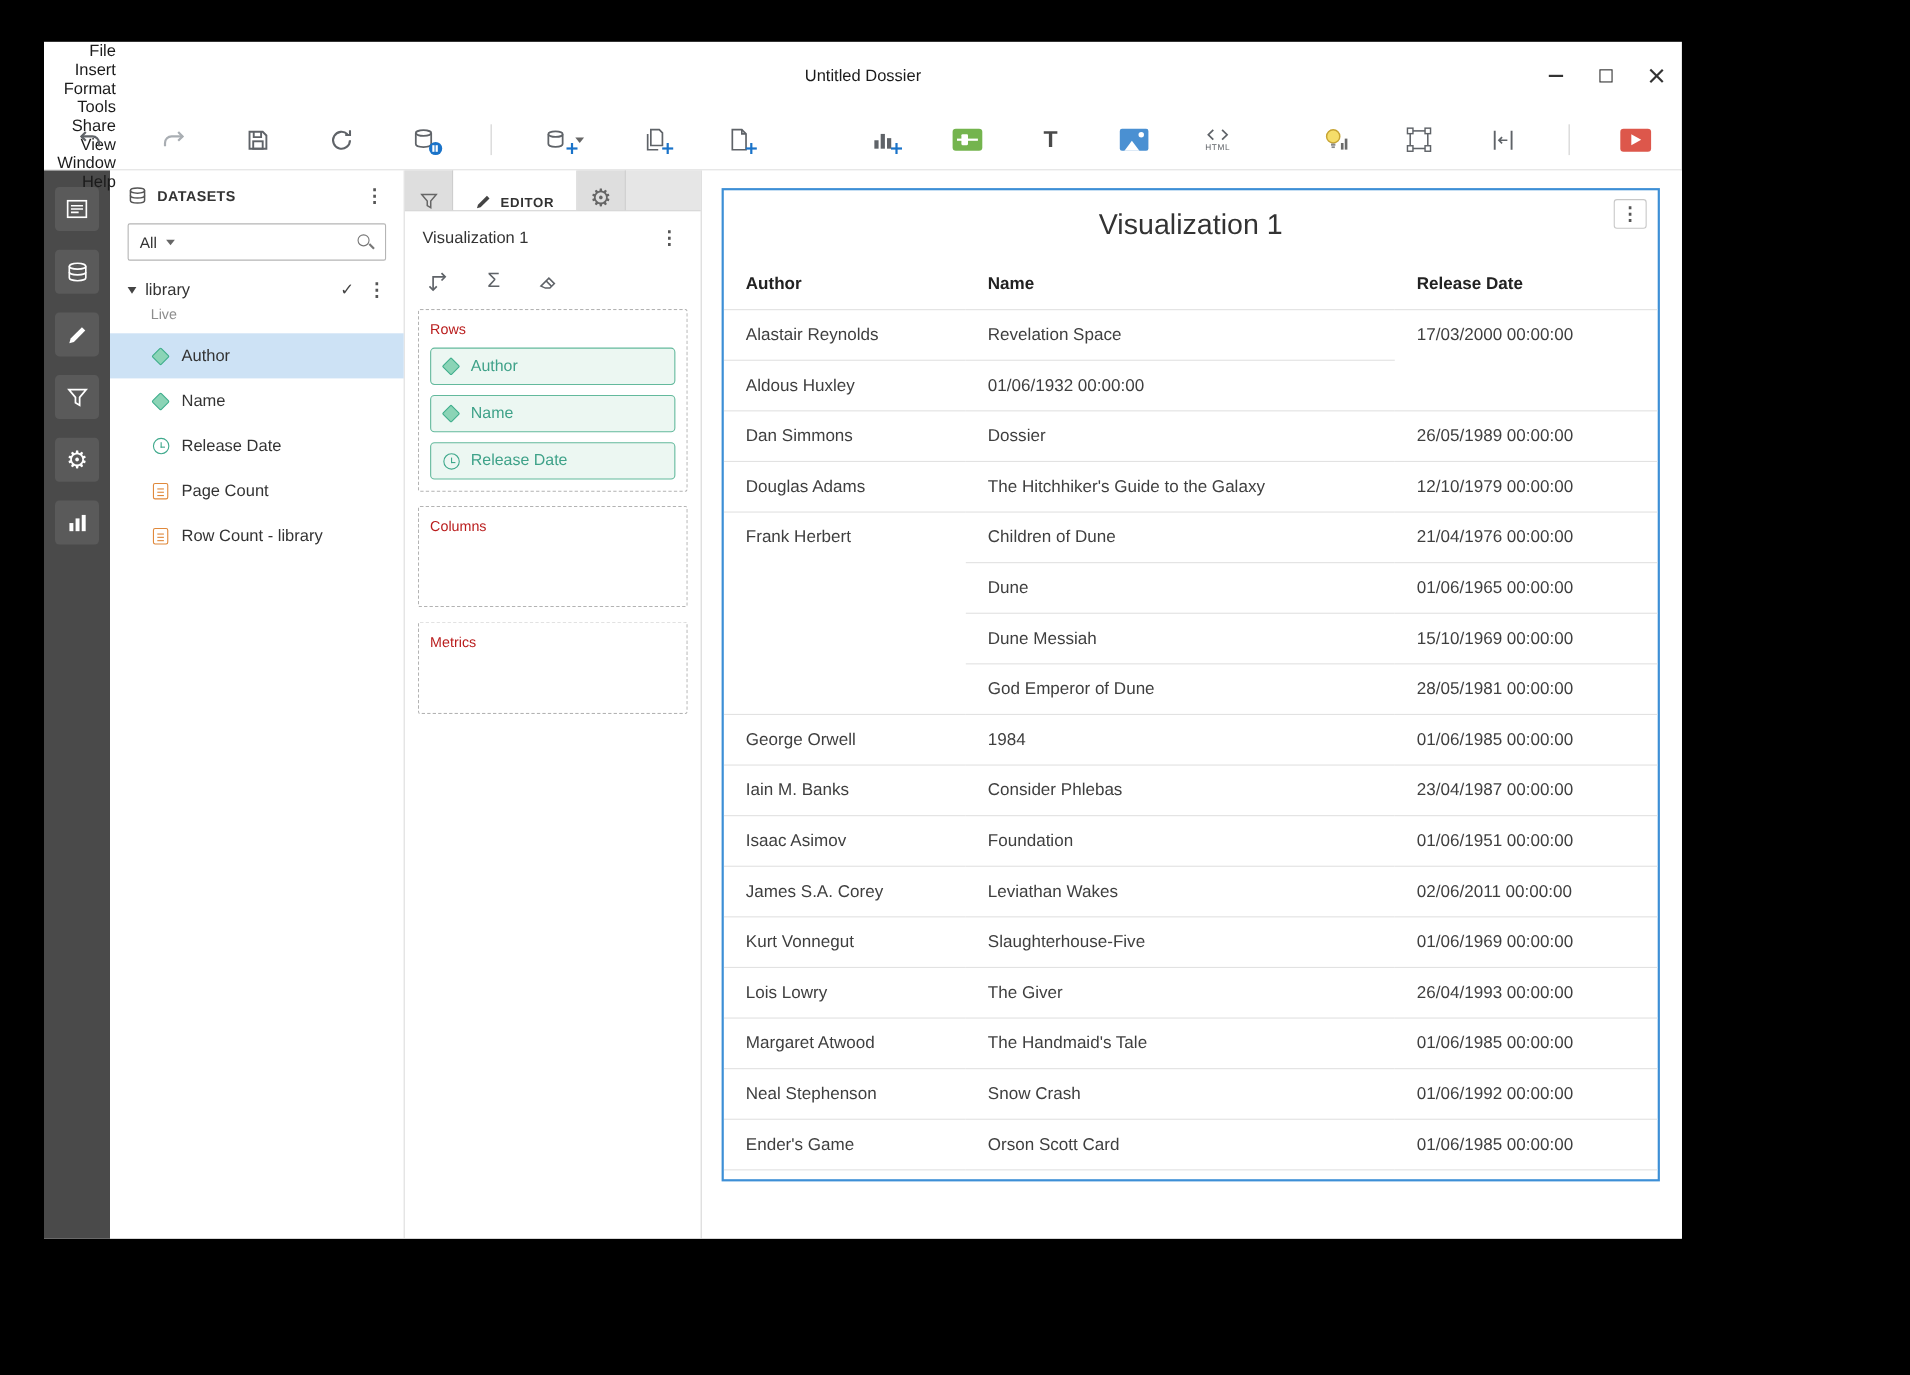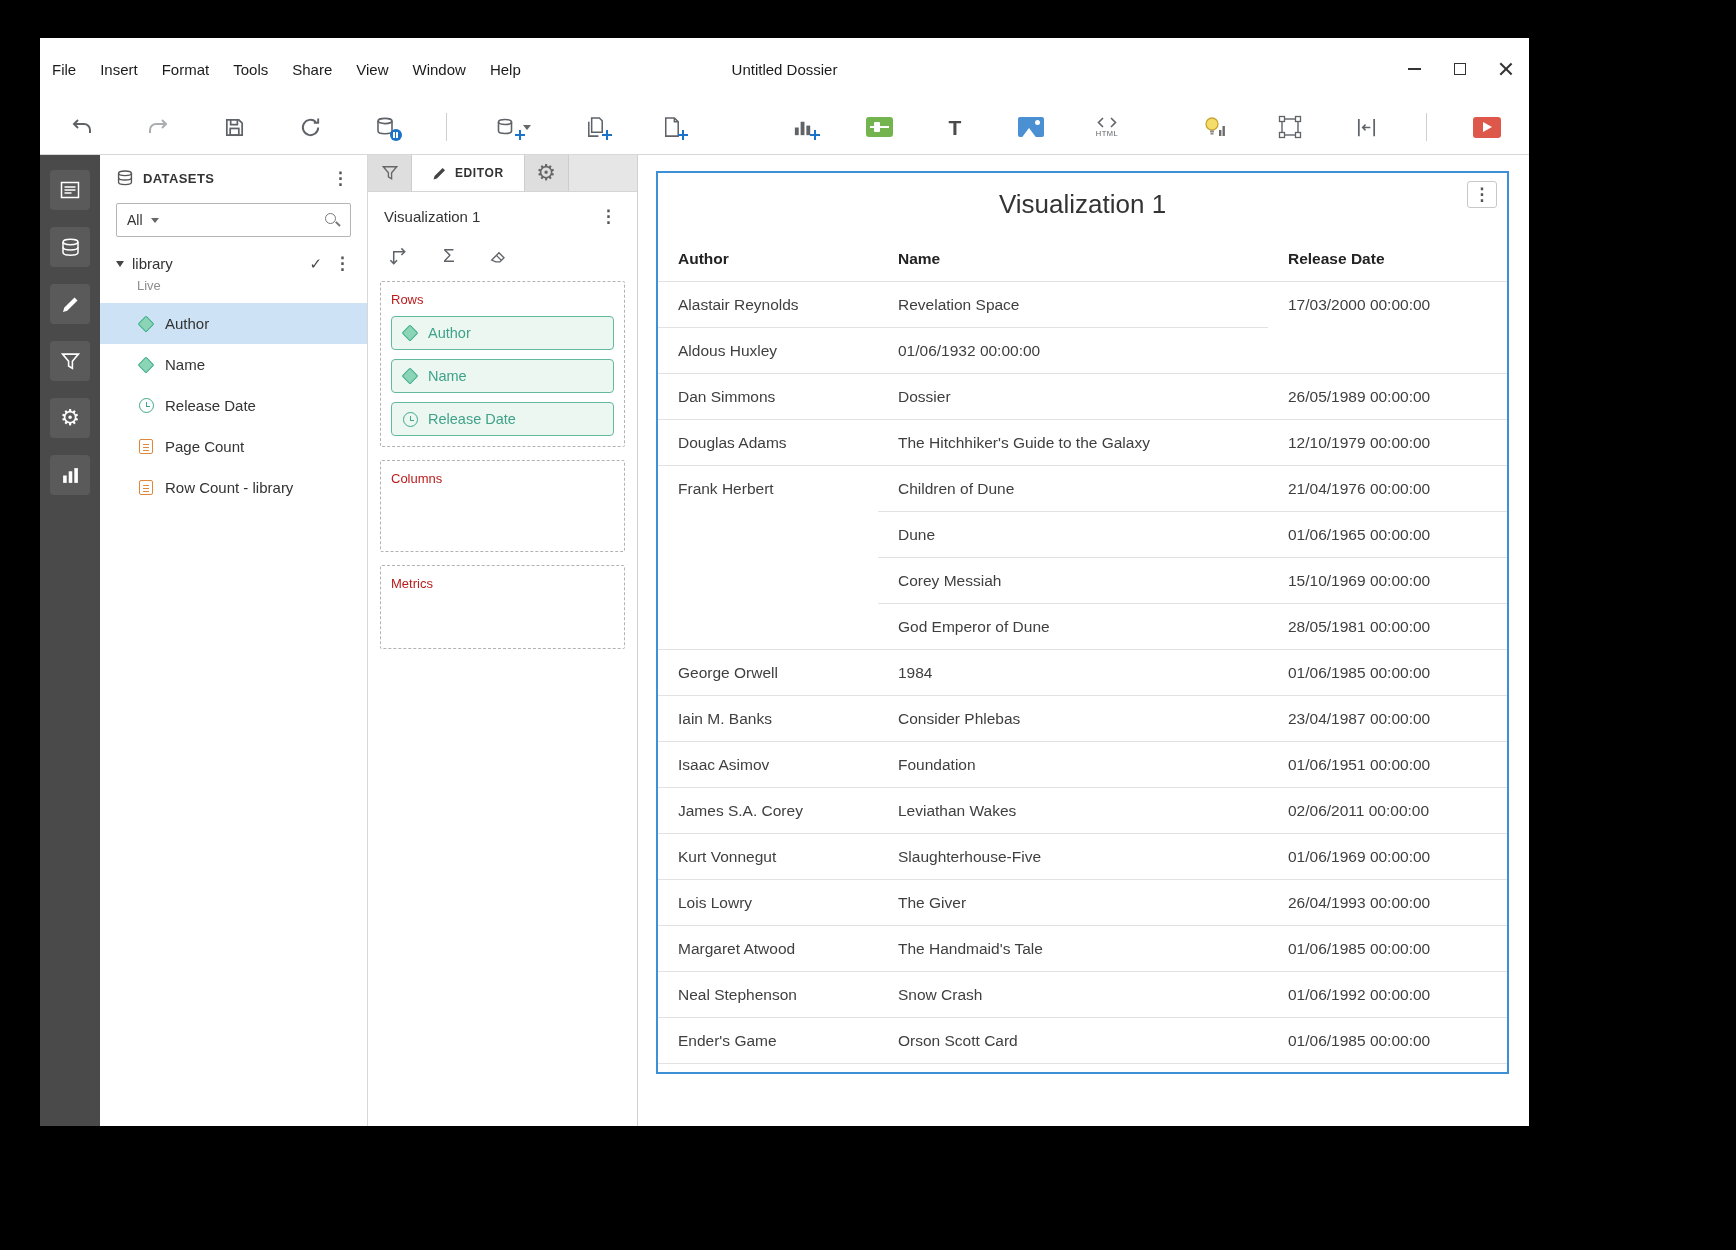--- a/index.html
+++ b/index.html
@@ -2,21 +2,21 @@
 <html><head>
 <meta charset="utf-8">
 <style>
   * { margin:0; padding:0; box-sizing:border-box; }
   html,body { width:1736px; height:1250px; background:#000; font-family:"Liberation Sans", sans-serif; overflow:hidden; }
 
   .window { position:absolute; left:40px; top:38px; width:1489px; height:1088px; background:#fff; display:flex; flex-direction:column; }
 
   
   .titlebar { height:62px; display:flex; align-items:center; position:relative; flex:none; }
-  .menubar { display:flex; align-items:center; height:100%; }
+  .menubar { display:flex; align-items:flex-end; height:100%;flex-direction:column; }
   .menu-item { padding:0 12px; font-size:15px; color:#1b1b1b; cursor:default; }
   .win-title { position:absolute; left:50%; transform:translateX(-50%); font-size:15px; color:#1b1b1b; }
   .win-controls { margin-left:auto; display:flex; height:100%; }
   .wc-btn { width:46px; height:100%; display:flex; align-items:center; justify-content:center; background:transparent; border:none; }
   .icon-minimize { width:13px; height:1.4px; background:#333; display:block; }
   .icon-maximize { width:12px; height:12px; border:1.4px solid #333; display:block; }
   .icon-close { width:14px; height:14px; position:relative; display:block; }
   .icon-close::before, .icon-close::after { content:''; position:absolute; left:6.3px; top:-1px; width:1.6px; height:16px; background:#333; }
   .icon-close::before { transform:rotate(45deg); }
   .icon-close::after { transform:rotate(-45deg); }
@@ -79,21 +79,21 @@
   .field-icon { width:16px; height:16px; position:relative; flex:none; display:flex; align-items:center; justify-content:center; }
   .field-icon.attribute::before { content:''; width:10px; height:10px; background:#8bd4b6; border:1.5px solid #3fae8c; transform:rotate(45deg); border-radius:1.5px; }
   .field-icon.date::before { content:''; width:13px; height:13px; border:1.5px solid #3fa98c; border-radius:50%; }
   .field-icon.date::after { content:''; position:absolute; left:7.6px; top:4.5px; width:3.6px; height:4.2px; border-left:1.5px solid #3fa98c; border-bottom:1.5px solid #3fa98c; }
   .field-icon.metric::before { content:''; width:12px; height:13.5px; border:1.5px solid #e0883a; border-radius:2px; }
   .field-icon.metric::after { content:''; position:absolute; left:4.8px; right:4.8px; top:5px; height:1.5px; background:#e0883a; box-shadow:0 3px 0 #e0883a, 0 6px 0 #e0883a; }
 
   
   .editor { width:270px; flex:none; background:#fff; border-right:1px solid #d0d0d0; display:flex; flex-direction:column; }
   .ed-tabs { height:37px; flex:none; display:flex; background:#e6e6e6; border-bottom:1px solid #d5d5d5; }
-  .ed-tab { height:100%; display:flex; align-items:center; justify-content:center; border:none; background:#dedede; border-right:1px solid #cdcdcd; width:44px; }
+  .ed-tab { height:100%; display:flex; align-items:flex-end; justify-content:center; border:none; background:#dedede; border-right:1px solid #cdcdcd; width:44px; }
   .ed-tab.active { background:#fff; width:auto; padding:0 20px; gap:8px; font-size:12px; font-weight:bold; letter-spacing:0.6px; color:#333; }
   .ed-tabs .filler { flex:1; background:#e6e6e6; }
   .ed-body { flex:1; padding:14px 12px; overflow:hidden; }
   .ed-name-row { display:flex; align-items:center; padding:0 4px; }
   .ed-viz-name { font-size:15px; color:#333; }
   .ed-name-row .flat-btn { margin-left:auto; }
   .ed-icons { display:flex; align-items:center; gap:26px; margin:16px 4px 4px; }
   .glyph-sigma { font-size:19px; color:#5f6368; line-height:1; }
   .zone { border:1px dashed #b3b3b3; margin-top:13px; padding:10px; border-radius:2px; }
   .zone-label { font-size:13px; color:#b91c1c; }
@@ -486,21 +486,21 @@
               </div>
 
               <div class="grid-row cont">
                 <div class="c c-author"></div>
                 <div class="c c-name">Dune</div>
                 <div class="c c-date">01/06/1965 00:00:00</div>
               </div>
 
               <div class="grid-row cont">
                 <div class="c c-author"></div>
-                <div class="c c-name">Corey Messiah</div>
+                <div class="c c-name">Dune Messiah</div>
                 <div class="c c-date">15/10/1969 00:00:00</div>
               </div>
 
               <div class="grid-row cont">
                 <div class="c c-author"></div>
                 <div class="c c-name">God Emperor of Dune</div>
                 <div class="c c-date">28/05/1981 00:00:00</div>
               </div>
 
               <div class="grid-row first">

